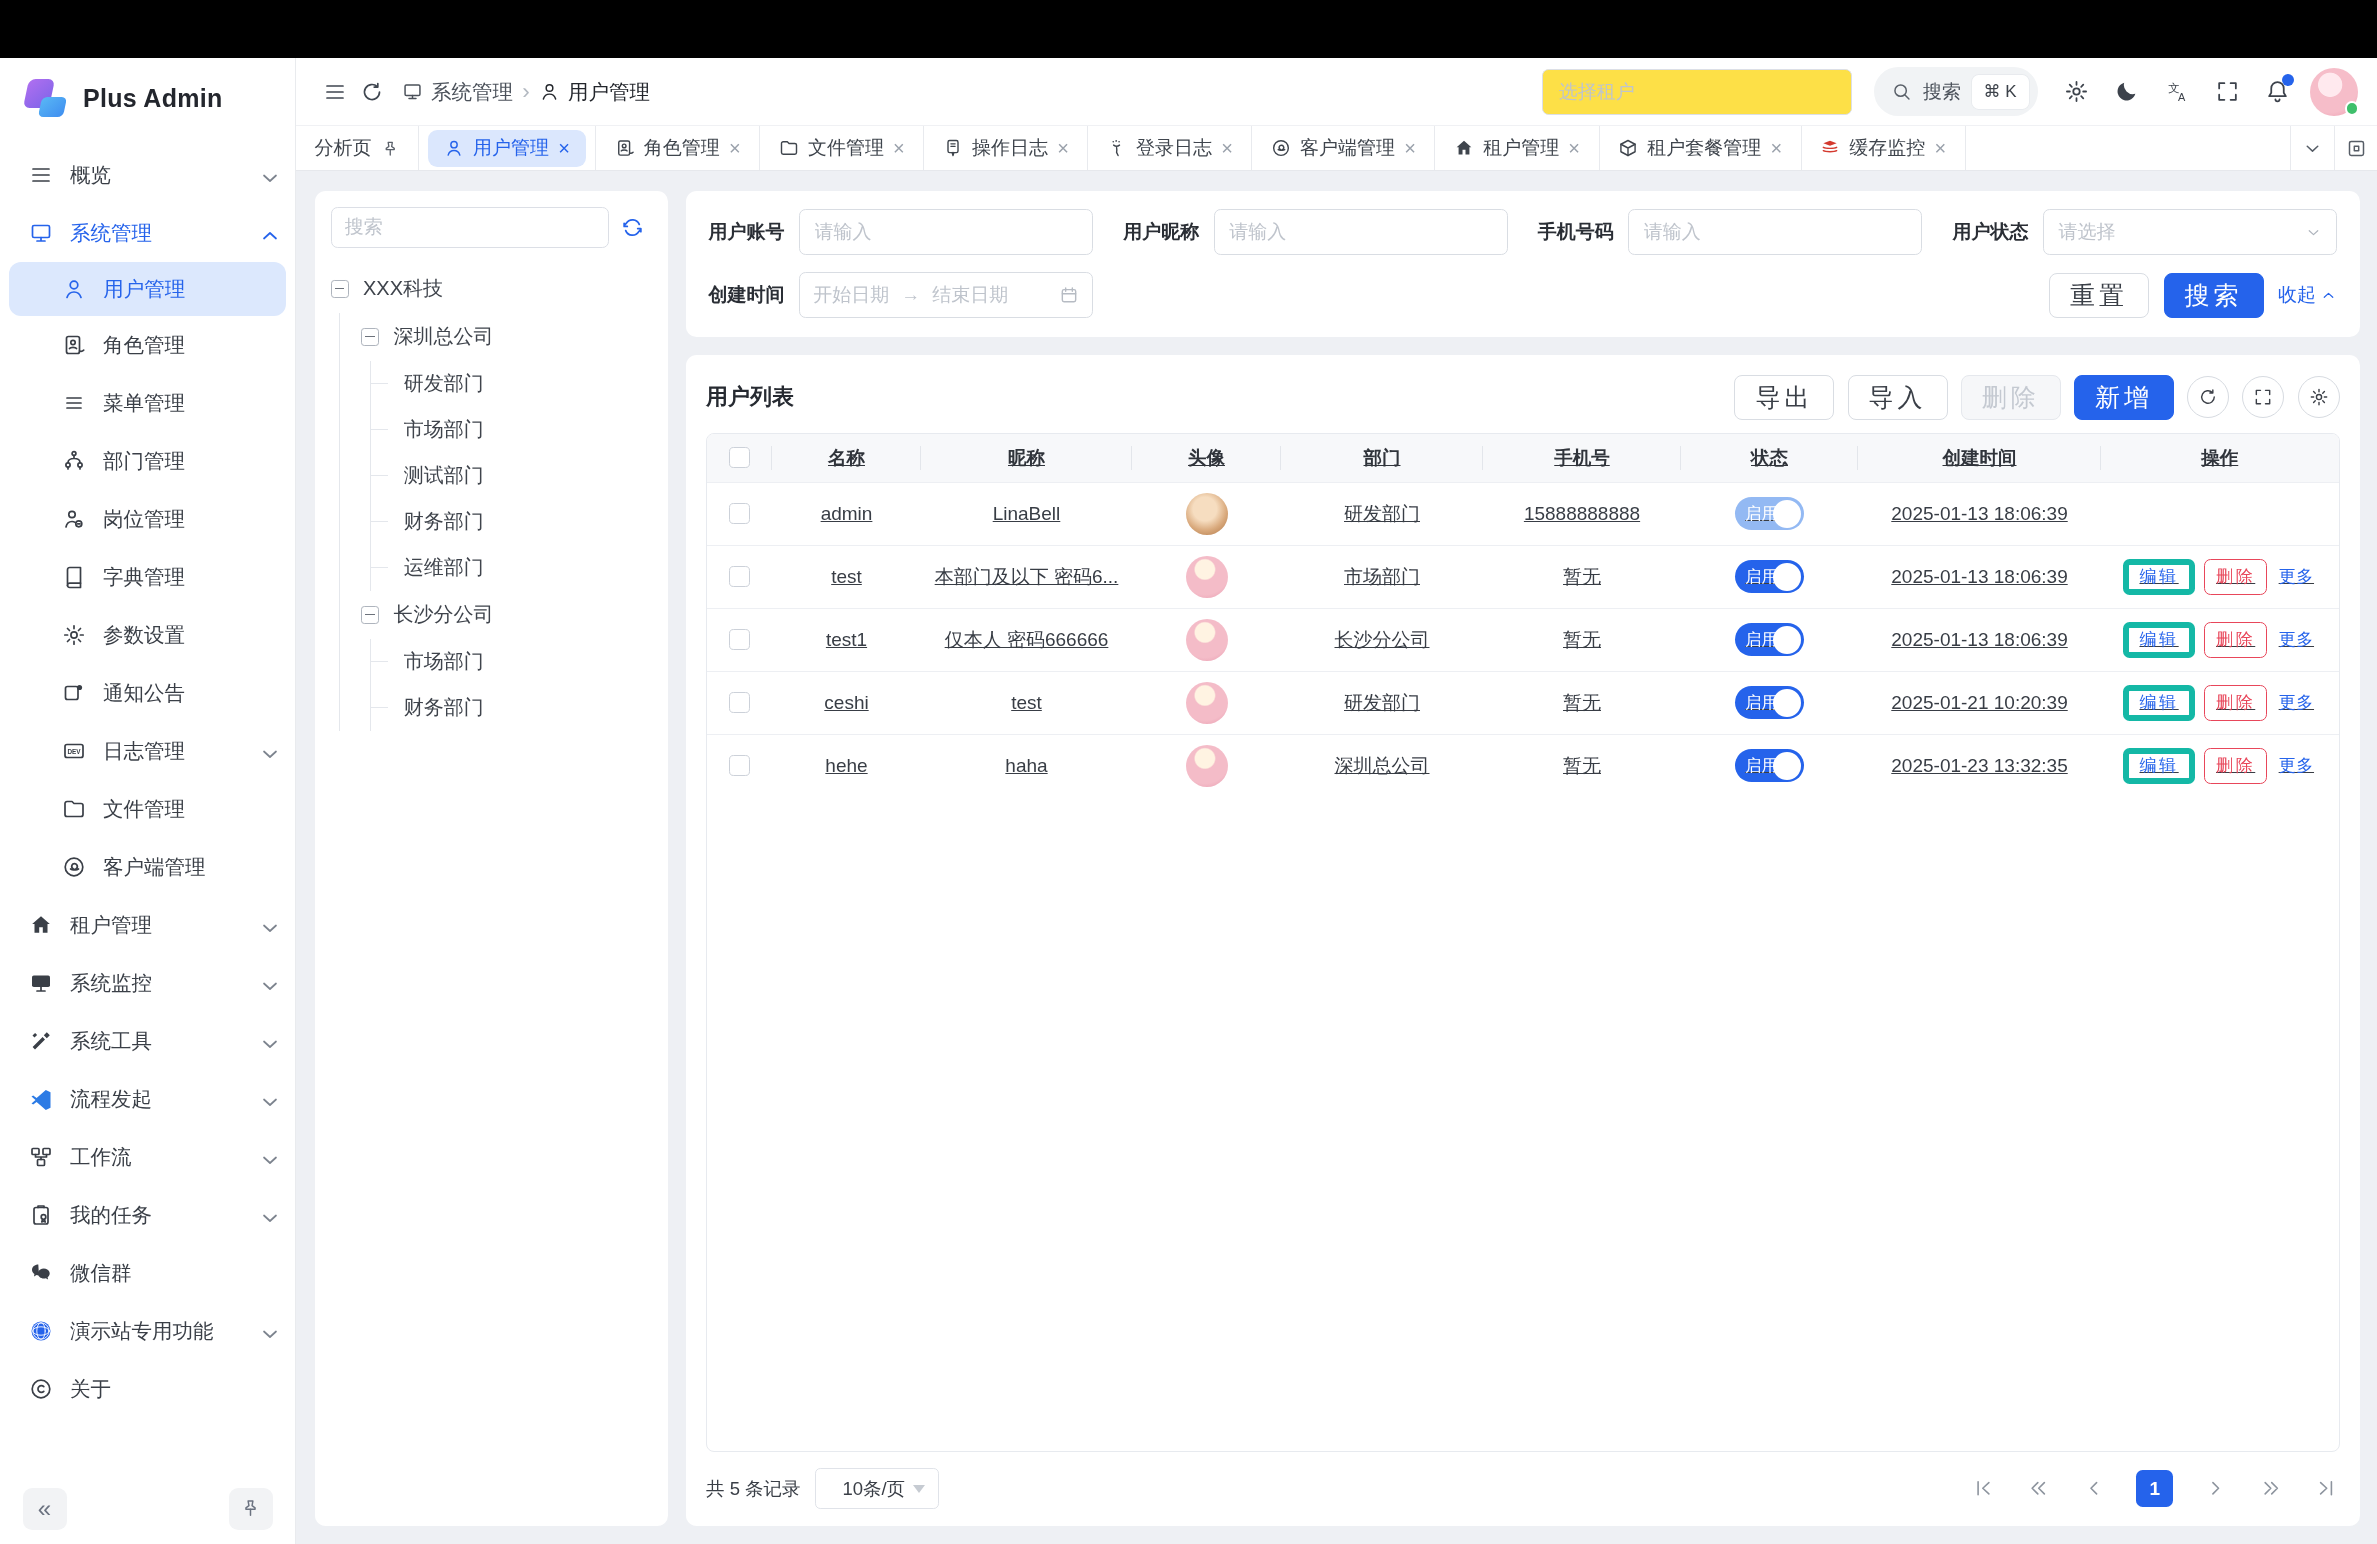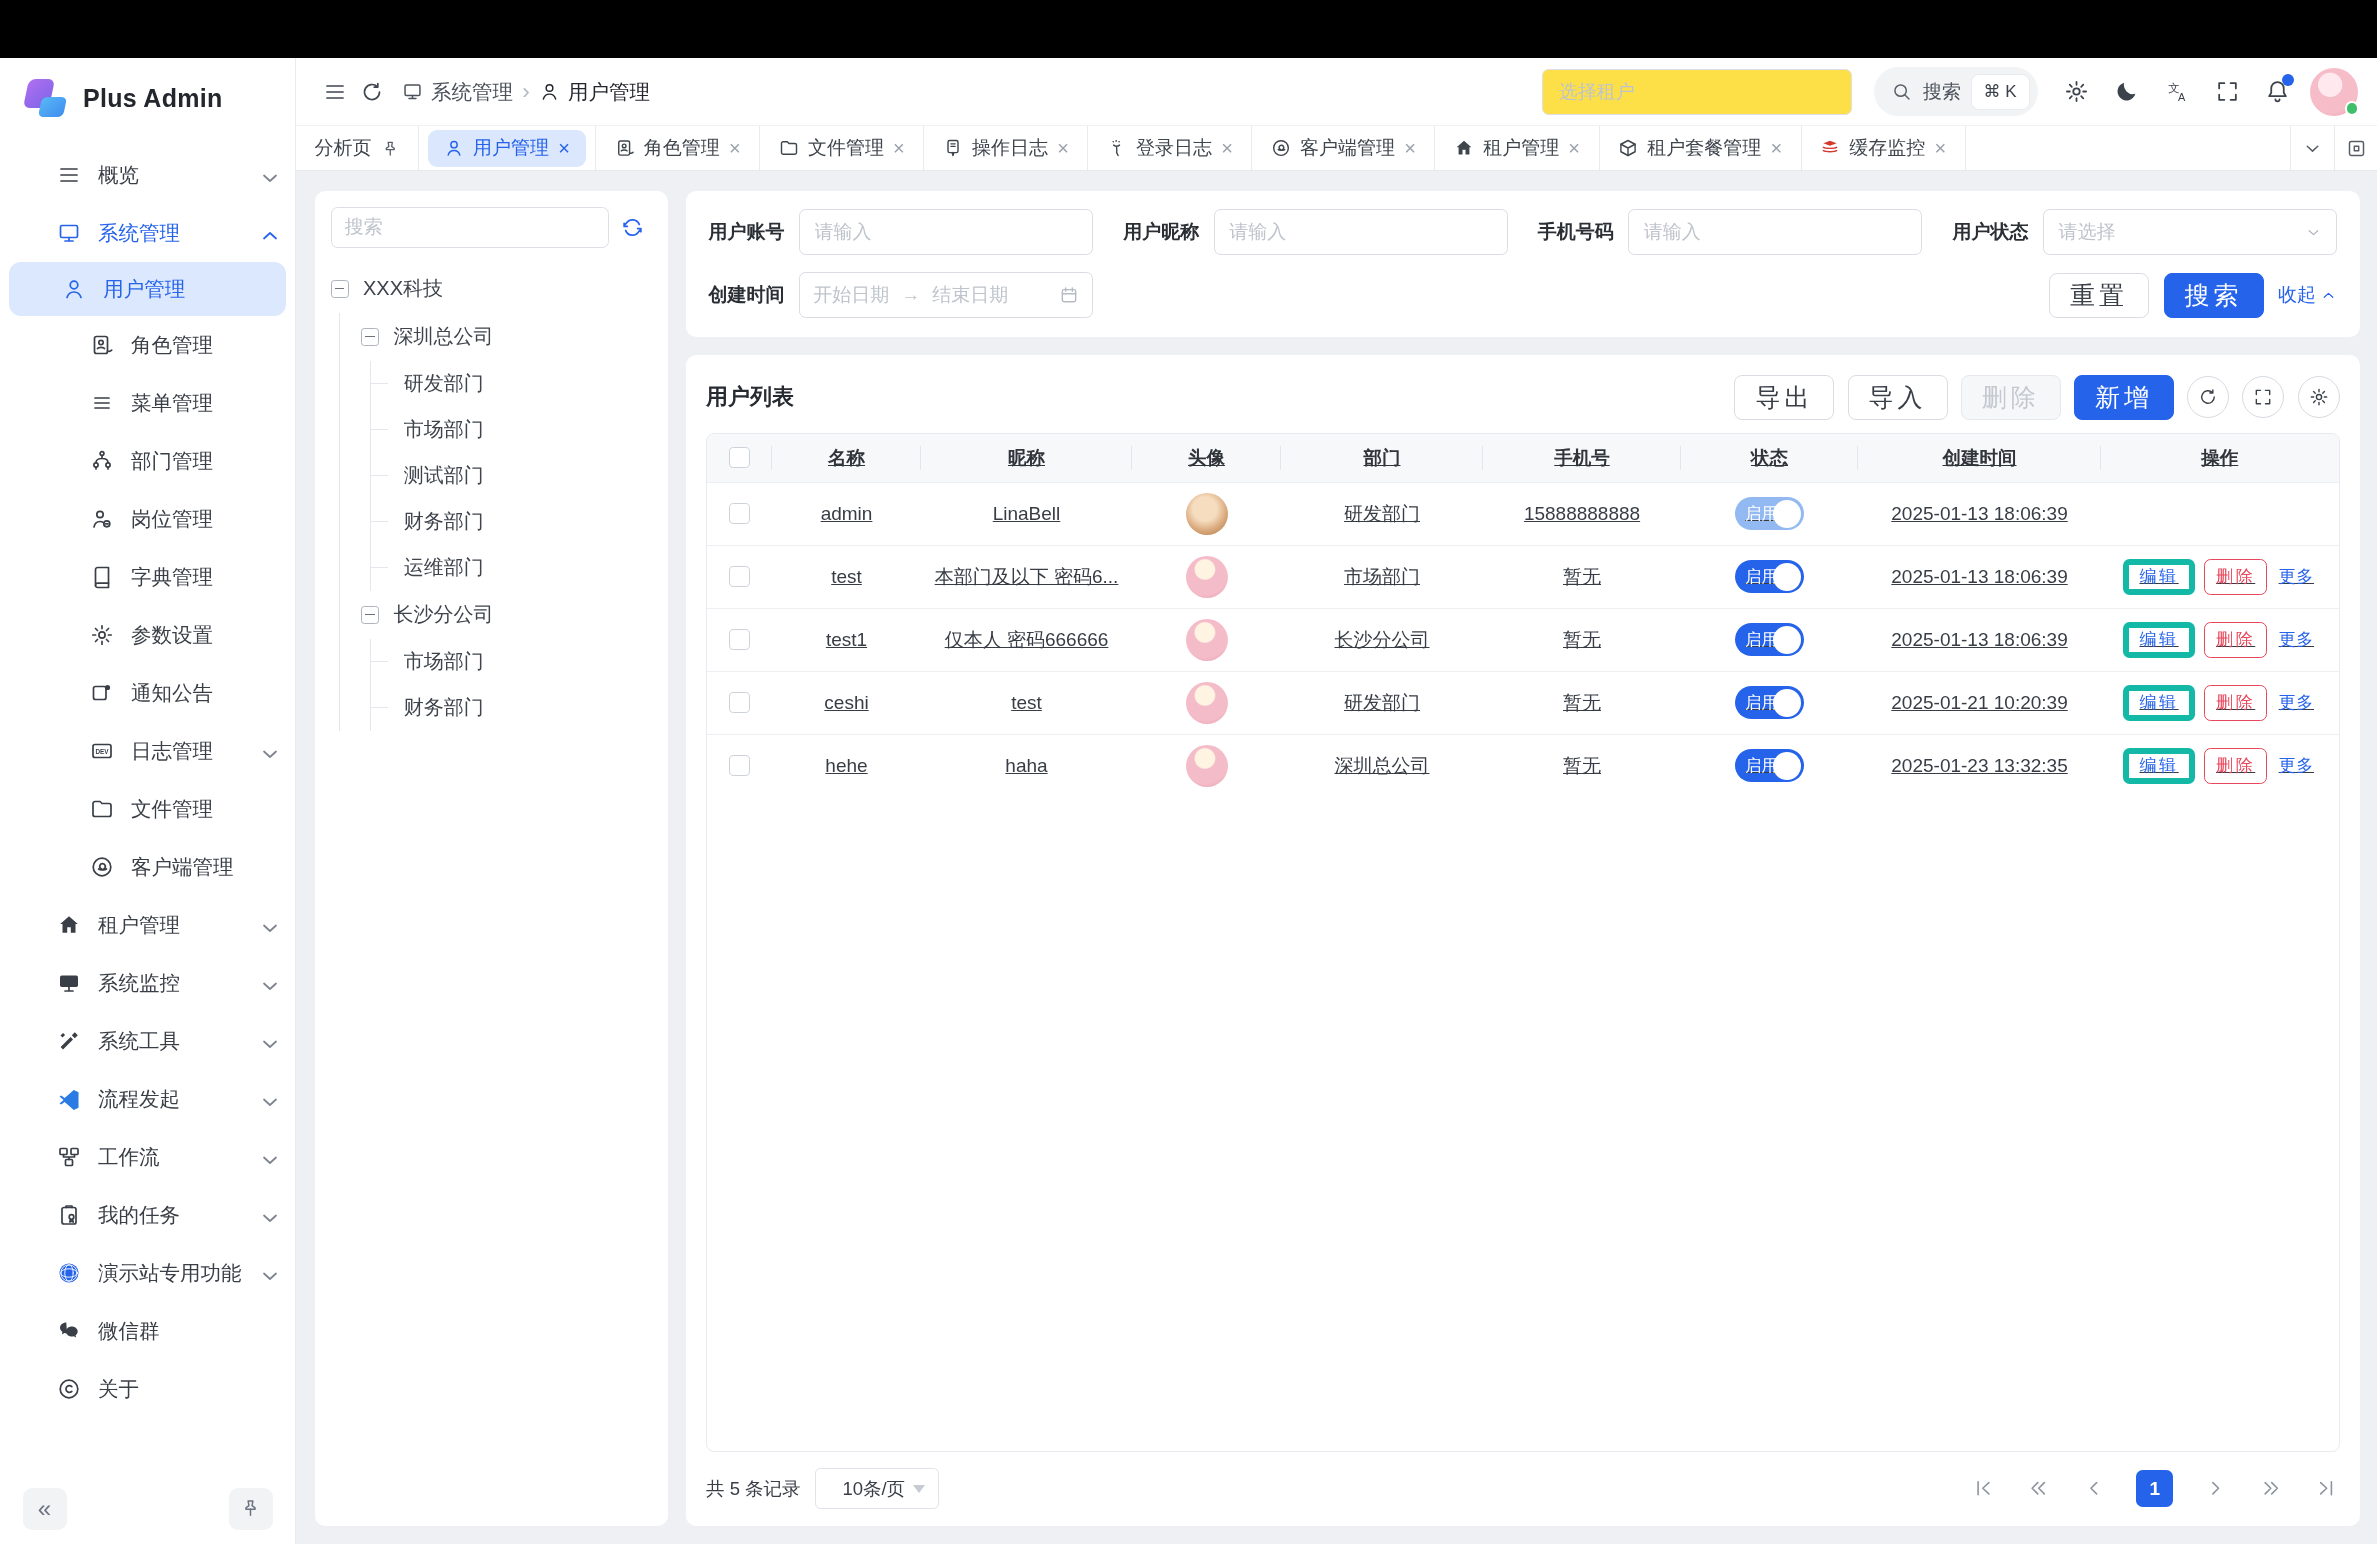--- a/index.html
+++ b/index.html
@@ -13,21 +13,21 @@
     border-right:0.7px solid #e9ebee; display:flex; flex-direction:column; }
   .logo { height:81px; display:flex; align-items:center; padding-left:25px; flex:0 0 auto; }
   .logo-mark { position:relative; width:41px; height:41px; margin-right:17px; }
   .logo-mark .lm1 { position:absolute; left:1.3px; top:1.3px; width:26.4px; height:29px;
     background:linear-gradient(135deg,#b06ff0,#7d64e8); border-radius:6.6px; transform:skewX(-12deg); }
   .logo-mark .lm2 { position:absolute; left:14.5px; top:18.5px; width:25px; height:20px;
     background:linear-gradient(135deg,#59b7f5,#3f8ef0); border-radius:5.3px; transform:skewX(-12deg); }
   .logo-text { font-size:25px; font-weight:700; color:#23262d; letter-spacing:0.3px; }
   .menu { flex:1 1 auto; overflow:hidden; padding-top:6.6px; }
   .mi { height:58px; display:flex; align-items:center; padding:0 20px 0 29px; cursor:pointer;
-    font-size:20.5px; color:#3a3f47; position:relative;margin-left:28px; }
+    font-size:20.5px; color:#3a3f47; position:relative; }
   .mi .ic { width:24px; height:24px; margin-right:17px; flex:0 0 auto; }
   .mi.lvl1 { padding-left:62px; }
   .mi .lbl { flex:1 1 auto; white-space:nowrap; }
   .mi .chev { width:17px; height:17px; color:#7c838e; }
   .mi.hl { color:#2563eb; }
   .mi.hl .chev { color:#2563eb; }
   .mi.active { background:#dce8fd; color:#2563eb; margin:0 9.2px; padding-left:53px;
     border-radius:12px; height:54px; }
   .sidebar-footer { flex:0 0 auto; height:71px; display:flex; align-items:center;
     justify-content:space-between; padding:0 22.5px; }
@@ -420,43 +420,43 @@
           <span class="lbl">我的任务</span>
           <span class="chev">
             <svg class="ic" viewBox="0 0 24 24" fill="none" stroke="currentColor" stroke-width="1.7" stroke-linecap="round" stroke-linejoin="round">
               <path d="M6 9.5l6 5.5 6-5.5"></path>
             </svg>
           </span>
         </div>
         <div class="mi">
           <span style="width: 24px; height: 24px; margin-right: 17px; flex: 0 0 auto; display: flex;">
             <svg class="ic" viewBox="0 0 24 24" fill="none" stroke="currentColor" stroke-width="1.7" stroke-linecap="round" stroke-linejoin="round">
+              <path d="M9.3 3.5C5.8 3.5 3 5.9 3 8.8c0 1.7 1 3.2 2.4 4.2L5 15.4l2.5-1.3c.5.1 1.1.2 1.7.2.3 0 .5 0 .8-.1" fill="currentColor" stroke="none"></path>
+              <path d="M14.8 7.6c3.2 0 5.9 2.2 5.9 4.9 0 1.5-.8 2.9-2.1 3.8l.5 2.2-2.3-1.2c-.6.2-1.3.3-2 .3-3.2 0-5.9-2.2-5.9-5s2.7-5 5.9-5z" fill="currentColor" stroke="none"></path>
+            </svg>
+          </span>
+          <span class="lbl">微信群</span>
+        </div>
+        <div class="mi">
+          <span style="width: 24px; height: 24px; margin-right: 17px; flex: 0 0 auto; display: flex;">
+            <svg class="ic" viewBox="0 0 24 24" fill="none" stroke="currentColor" stroke-width="1.7" stroke-linecap="round" stroke-linejoin="round">
               <circle cx="12" cy="12" r="9.5" fill="#2563eb" stroke="none"></circle>
               <g stroke="#fff" stroke-width="0.9" fill="none">
                 <circle cx="12" cy="12" r="8.2"></circle>
                 <ellipse cx="12" cy="12" rx="4.2" ry="8.2"></ellipse>
                 <ellipse cx="12" cy="12" rx="8.2" ry="4.2"></ellipse>
               </g>
             </svg>
           </span>
           <span class="lbl">演示站专用功能</span>
           <span class="chev">
             <svg class="ic" viewBox="0 0 24 24" fill="none" stroke="currentColor" stroke-width="1.7" stroke-linecap="round" stroke-linejoin="round">
               <path d="M6 9.5l6 5.5 6-5.5"></path>
             </svg>
           </span>
-        </div>
-        <div class="mi">
-          <span style="width: 24px; height: 24px; margin-right: 17px; flex: 0 0 auto; display: flex;">
-            <svg class="ic" viewBox="0 0 24 24" fill="none" stroke="currentColor" stroke-width="1.7" stroke-linecap="round" stroke-linejoin="round">
-              <path d="M9.3 3.5C5.8 3.5 3 5.9 3 8.8c0 1.7 1 3.2 2.4 4.2L5 15.4l2.5-1.3c.5.1 1.1.2 1.7.2.3 0 .5 0 .8-.1" fill="currentColor" stroke="none"></path>
-              <path d="M14.8 7.6c3.2 0 5.9 2.2 5.9 4.9 0 1.5-.8 2.9-2.1 3.8l.5 2.2-2.3-1.2c-.6.2-1.3.3-2 .3-3.2 0-5.9-2.2-5.9-5s2.7-5 5.9-5z" fill="currentColor" stroke="none"></path>
-            </svg>
-          </span>
-          <span class="lbl">微信群</span>
         </div>
         <div class="mi">
           <span style="width: 24px; height: 24px; margin-right: 17px; flex: 0 0 auto; display: flex;">
             <svg class="ic" viewBox="0 0 24 24" fill="none" stroke="currentColor" stroke-width="1.7" stroke-linecap="round" stroke-linejoin="round">
               <circle cx="12" cy="12" r="8.8"></circle>
               <path d="M14.8 9.6a3.4 3.4 0 1 0 0 4.8"></path>
             </svg>
           </span>
           <span class="lbl">关于</span>
         </div>

